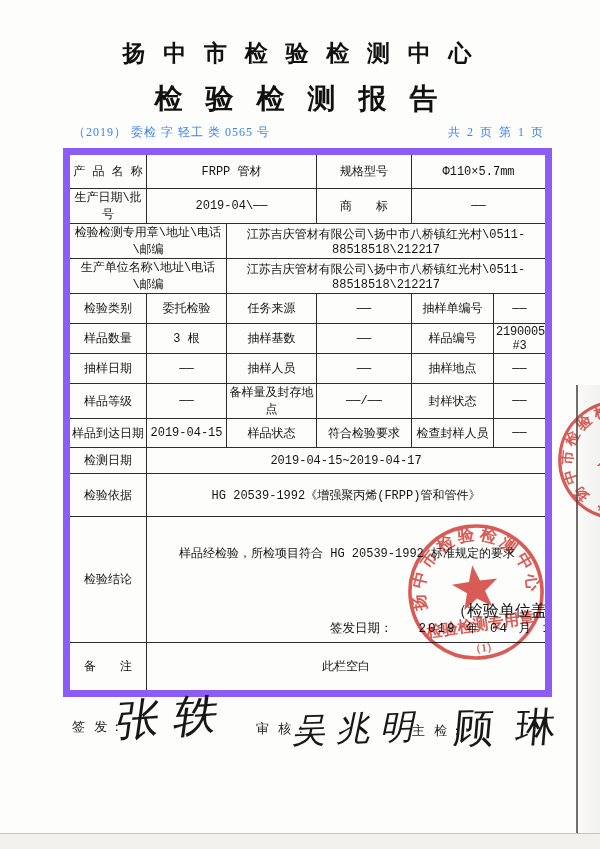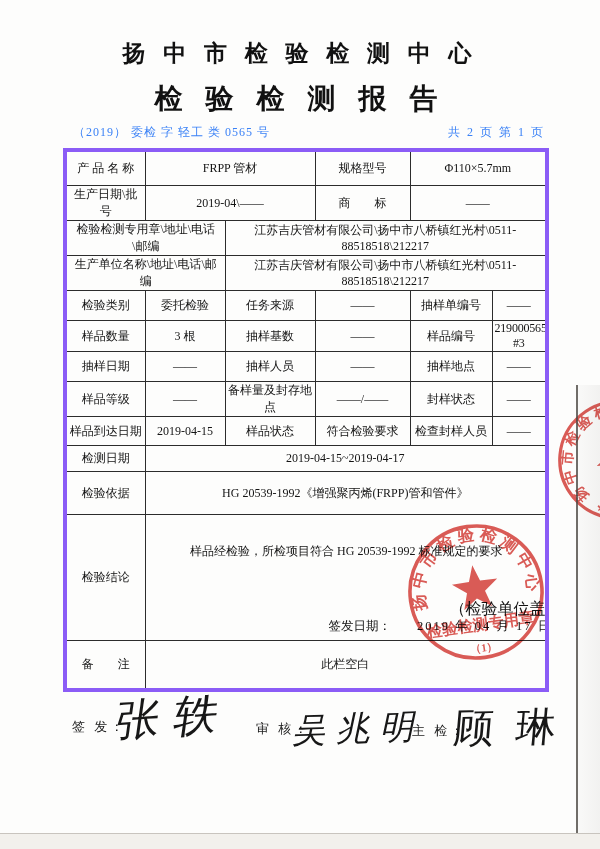--- a/index.html
+++ b/index.html
@@ -20,21 +20,22 @@
   .doc-line {
     position:absolute; top:124px; left:63px; width:482px;
     display:flex; justify-content:space-between; font-size:12px; color:#3b82f6;
   }
   .doc-line .left { padding-left:10px; letter-spacing:1px; }
   .doc-line .right { letter-spacing:2px; }
   
   table.report {
     position:absolute; left:63px; top:148px; width:482px;
     border-collapse:collapse; table-layout:fixed;
-    border:4px solid #8b5cf6;
+    border:7px solid #8b5cf6;
+    font-family:Liberation Mono, monospace;
   }
   table.report td {
     border:1px solid #2c2c2c; font-size:12px; text-align:center;
     padding:0 2px; color:#141414; overflow:hidden;
   }
   tr.h35 td { height:33px; }
   tr.h31 td { height:29px; }
   tr.h30 td { height:28px; }
   tr.h27 td { height:25px; }
   tr.h44 td { height:42px; }

